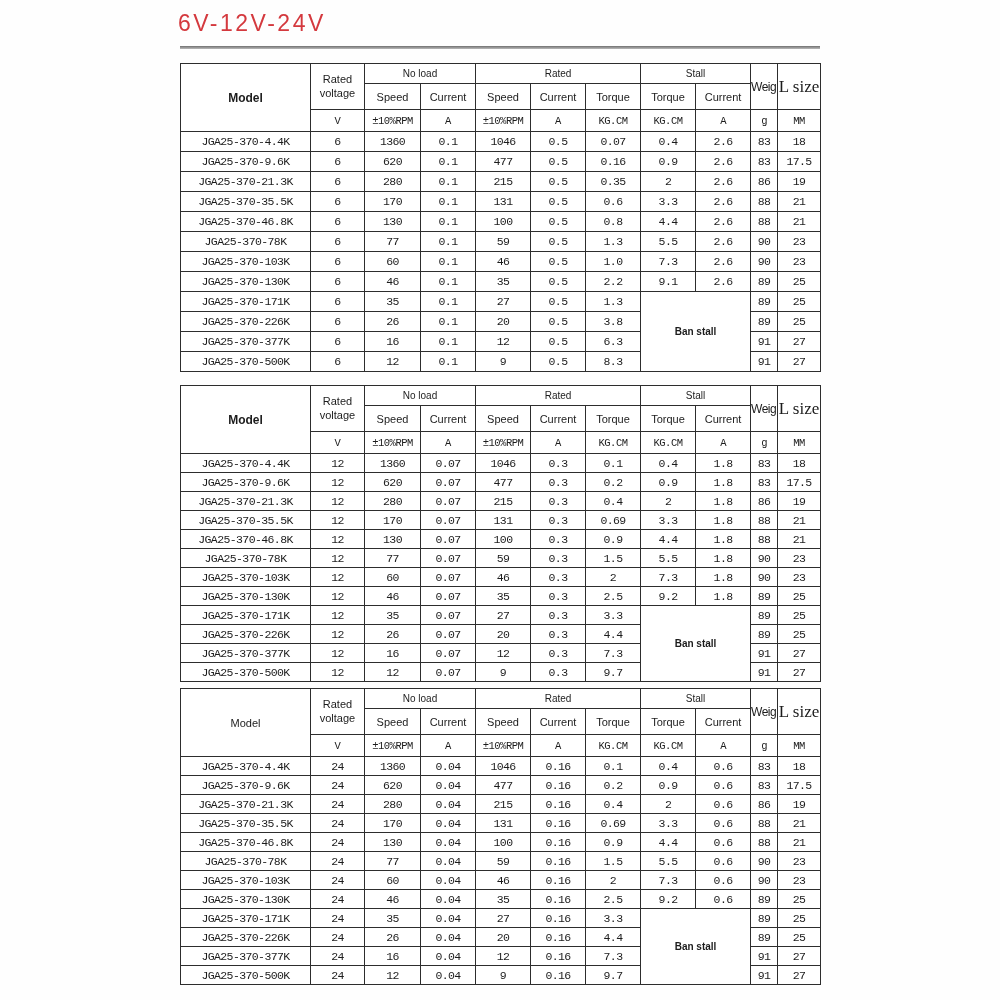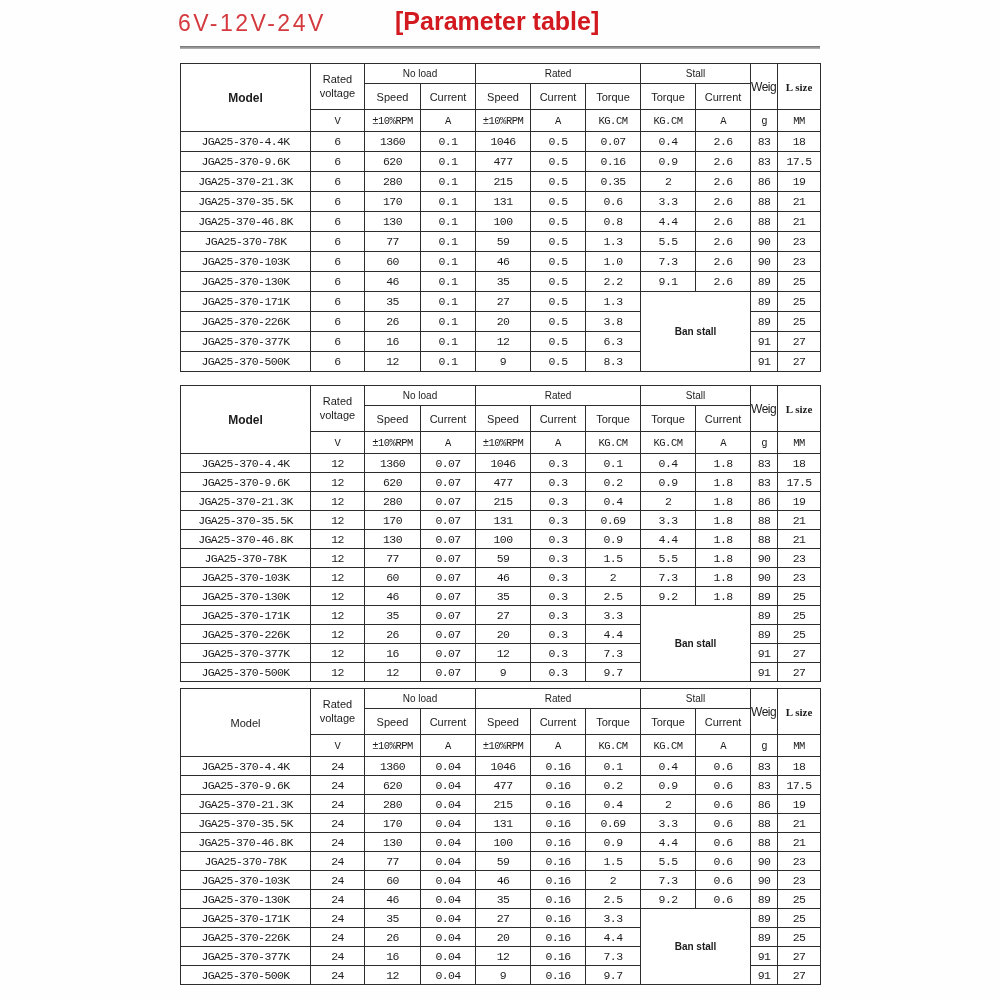--- a/index.html
+++ b/index.html
@@ -42,39 +42,38 @@
 
   
   .row-group th { height:20px; font-size:10px; font-weight:normal; }
   .row-sub th   { height:26px; font-size:11px; font-weight:normal; }
   .row-units th { height:22px; font-size:10.5px; font-weight:normal;
                   font-family:"Liberation Mono", monospace; letter-spacing:-0.5px; }
   th.model-th   { font-size:12px; font-weight:bold; }
   .pos-2 th.model-th { font-weight:normal; font-size:11px; }
   th.ratedv-th  { font-size:11px; white-space:normal; line-height:1.25; }
   th.weight-th  { font-size:12px; letter-spacing:-0.5px; }
-  th.lsize-th   { font-size:11px; font-weight:bold; font-family:"Liberation Serif", serif; }
+  th.lsize-th   { font-size:17px; font-weight:normal; font-family:"Liberation Serif", serif; }
 
   
   .param-table td {
     height:20px; font-size:11.5px;
     font-family:"Liberation Mono", monospace; letter-spacing:-0.6px;
   }
   .pos-1 td, .pos-2 td { height:19px; }
   td.ban-stall {
     font-family:"Liberation Sans", sans-serif; font-weight:bold;
     font-size:10px; letter-spacing:0;
   }
 </style>
 </head>
 <body>
 
 <div class="page">
   <span class="title-left">6V-12V-24V</span>
-  <span class="title-main">[Parameter table]</span>
   <div class="divider"></div>
   <div class="tables-area">
   <table class="param-table pos-0">
     <colgroup>
       <col style="width:130px">
           <col style="width:54px">
           <col style="width:56px">
       <col style="width:55px">
           <col style="width:55px">
           <col style="width:55px">

